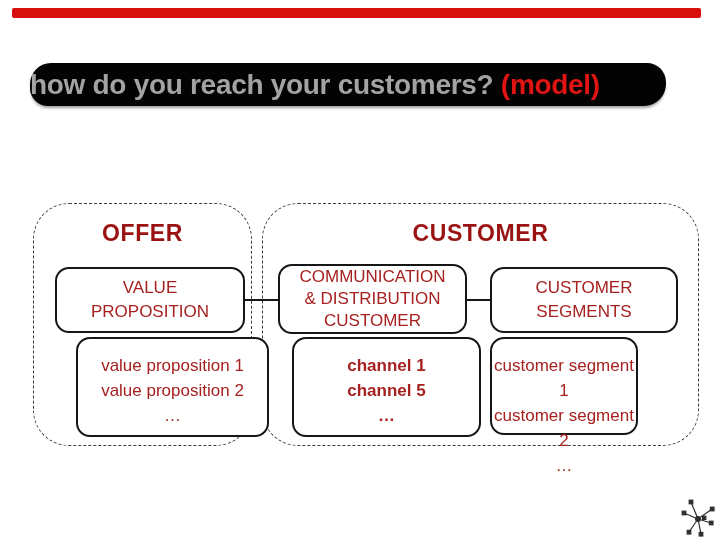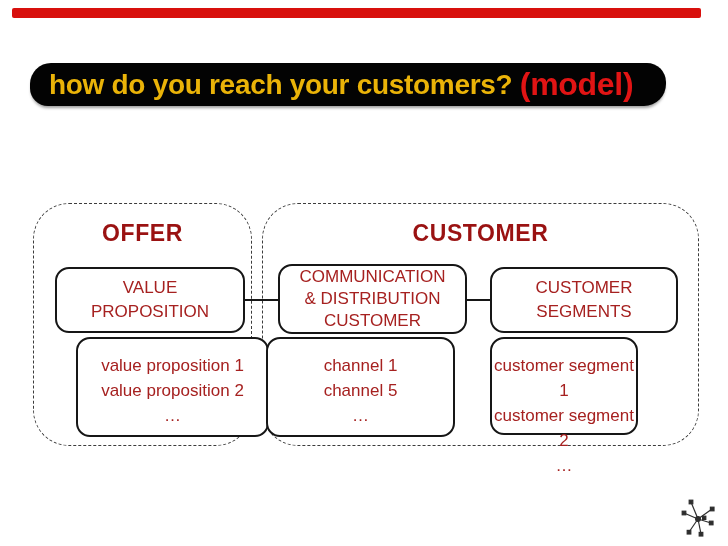--- a/index.html
+++ b/index.html
@@ -16,24 +16,24 @@
   }
 
   
   .title-bar{
     position:absolute;left:30px;top:63px;width:636px;height:43px;
     background:#030303;border-radius:21px 19px 22px 18px;
     display:flex;align-items:center;
     box-shadow:0 3px 3px -1px rgba(0,0,0,0.38);
   }
   .title-text{
-    padding-left:19px;font-size:28px;font-weight:bold;letter-spacing:-0.3px;
-    color:#eab308;white-space:pre;
+    font-size:28px;font-weight:bold;letter-spacing:-0.3px;
+    color:#a3a3a3;white-space:pre;
   }
-  .title-accent{color:#e11414;font-weight:bold;font-size:32px;letter-spacing:-0.3px;}
+  .title-accent{color:#e11414;font-weight:bold;font-size:28px;letter-spacing:-0.3px;}
 
   
   .group{
     position:absolute;top:203px;height:243px;
     border:1px dashed #3c3c3c;border-radius:36px;background:transparent;
     box-sizing:border-box;
   }
   .group.offer{left:33px;width:219px;}
   .group.customer{left:262px;width:437px;}
   .group-label{
@@ -50,21 +50,21 @@
   }
   .box .bl{display:block;}
   .hdr{line-height:24px;}
   .hdr3{line-height:22px;}
   .lst{line-height:25px;justify-content:flex-start;padding-top:14px;}
 
   .vp-header {left:55px; top:267px;width:190px;height:66px;}
   .comm-header{left:278px;top:264px;width:189px;height:70px;}
   .seg-header {left:490px;top:267px;width:188px;height:66px;}
   .vp-list    {left:55px; top:337px;width:193px;height:100px;margin-left:21px;}
-  .comm-list  {left:266px;top:337px;width:189px;height:100px;}
+  .comm-list  {left:292px;top:337px;width:189px;height:100px;font-weight:bold;}
   .seg-list   {left:490px;top:337px;width:148px;height:98px;}
 
   
   .connector{position:absolute;top:299px;height:2px;background:#161616;}
   .connector.c1{left:244px;width:34px;}
   .connector.c2{left:466px;width:24px;}
 
   
   .logo{position:absolute;left:680px;top:496px;width:42px;height:44px;}
 </style>

